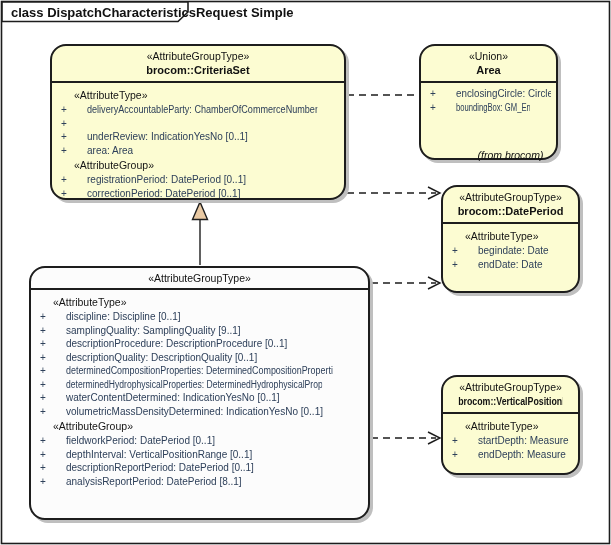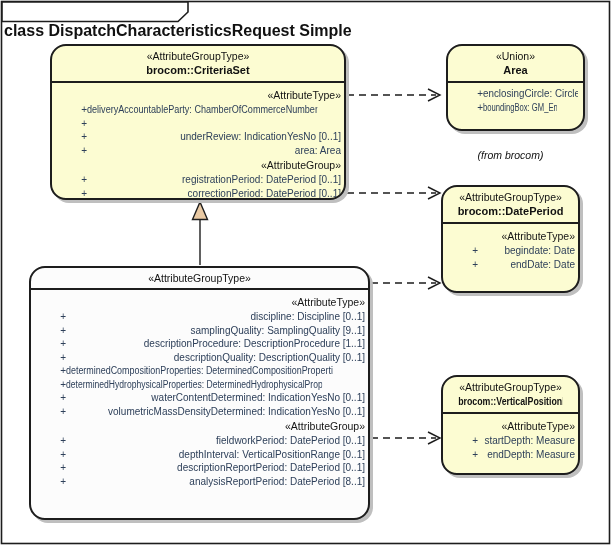--- a/index.html
+++ b/index.html
@@ -2,48 +2,47 @@
 <html><head>
 <meta charset="utf-8">
 <style>
   html,body{margin:0;padding:0;}
   body{
     width:611px;height:545px;position:relative;background:#ffffff;
     font-family:"Liberation Sans",sans-serif;overflow:hidden;
   }
   #connector-layer{position:absolute;left:0;top:0;width:611px;height:545px;}
   .diagram-title{
-    position:absolute;left:4px;top:5px;font-size:16px;font-weight:bold;color:#111;
+    position:absolute;left:11px;top:5px;font-size:13px;font-weight:bold;color:#111;
     white-space:nowrap;
-    margin-top:17px;
   }
   .cls{
     position:absolute;box-sizing:border-box;
     border:2px solid #1d1d1d;border-radius:16px;
     box-shadow:3px 3px 0 #bfbfbf;overflow:hidden;
   }
   .cls.yellow{background:#fcfcd2;}
   .cls.white{background:#fcfcfc;}
   .hdr{border-bottom:2px solid #1d1d1d;text-align:center;padding:4px 2px 3px 2px;}
   .stereo{font-size:10.5px;line-height:13px;color:#111;}
   .clsname{
     font-size:11px;font-weight:bold;line-height:15px;color:#111;
     white-space:nowrap;overflow:hidden;transform-origin:50% 50%;
   }
-  .bodyc{padding:4px 3px 0 6px;text-align:right;}
+  .bodyc{padding:4px 3px 0 6px;}
   .stype{font-size:10.5px;line-height:13px;color:#141414;margin:2px 0 1px 16px;}
   .mrow{display:flex;line-height:13.5px;font-size:10px;color:#2e405a;}
   .plus{width:26px;flex:none;padding-left:3px;}
   .mtext{flex:1;min-width:0;white-space:nowrap;overflow:hidden;transform-origin:0 50%;}
   .note{
     position:absolute;text-align:center;font-size:10.5px;font-style:italic;color:#111;
   }
   
   #box-criteriaset{left:50px;top:44px;width:296px;height:156px;}
-  #box-area{left:446px;top:44px;width:139px;height:87px;}
+  #box-area{left:419px;top:44px;width:139px;height:116px;}
   #note-from-brocom{left:441px;top:149px;width:139px;font-style:italic;}
   #box-dateperiod{left:441px;top:185px;width:139px;height:108px;}
   #box-bhrg{left:29px;top:266px;width:341px;height:254px;}
   #box-vpr{left:441px;top:375px;width:139px;height:100px;}
 </style>
 </head>
 <body>
 
 <svg id="connector-layer" width="611" height="545" viewBox="0 0 611 545">
 
@@ -159,21 +158,21 @@
       <div class="mrow">
         <span class="plus">+</span>
         <span class="mtext fit">discipline: Discipline [0..1]</span>
       </div>
       <div class="mrow">
         <span class="plus">+</span>
         <span class="mtext fit">samplingQuality: SamplingQuality [9..1]</span>
       </div>
       <div class="mrow">
         <span class="plus">+</span>
-        <span class="mtext fit">descriptionProcedure: DescriptionProcedure [1..1]</span>
+        <span class="mtext fit">descriptionProcedure: DescriptionProcedure [0..1]</span>
       </div>
       <div class="mrow">
         <span class="plus">+</span>
         <span class="mtext fit">descriptionQuality: DescriptionQuality [0..1]</span>
       </div>
       <div class="mrow">
         <span class="plus">+</span>
         <span class="mtext fit" style="transform: scaleX(0.892537);">determinedCompositionProperties: DeterminedCompositionProperties [0..1]</span>
       </div>
       <div class="mrow">

